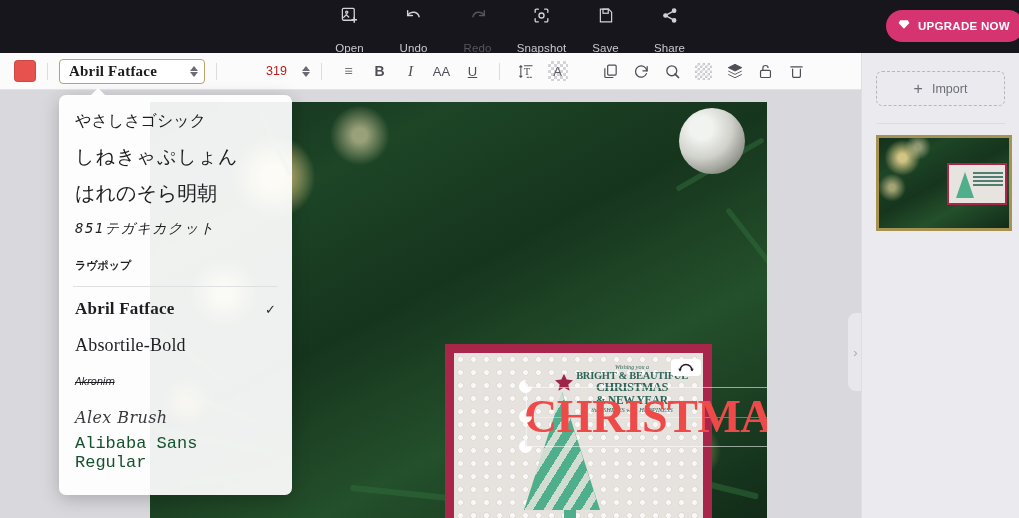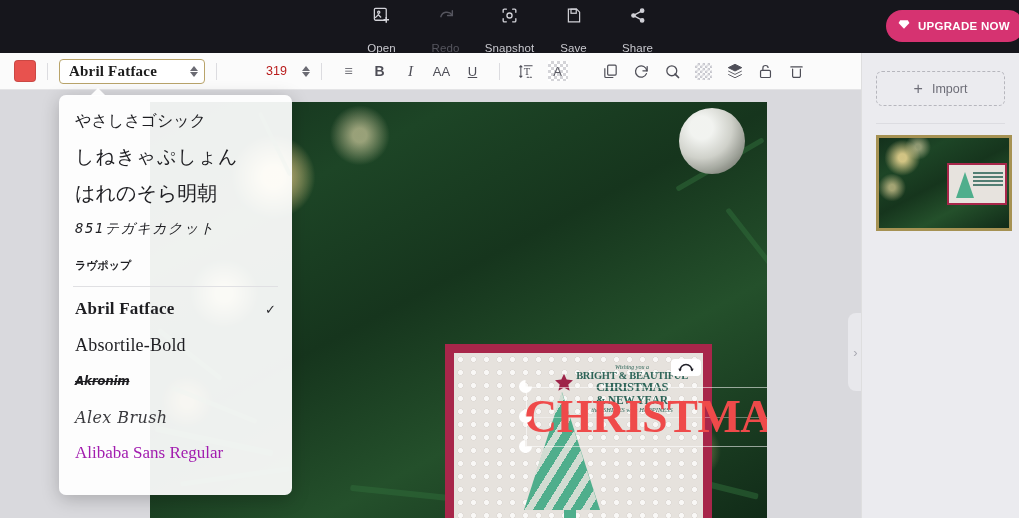--- a/index.html
+++ b/index.html
@@ -244,23 +244,23 @@
   }
   .dd-item .chk { font-size: 13px; color: #2a2a2e; }
   .dd-sep { height: 1px; background: #e0e0e3; margin: 3px 14px 4px 14px; }
   .f-yasashisa { font-family: "DejaVu Sans", sans-serif; font-size: 16px; font-weight: 300; }
   .f-sinecap { font-family: "DejaVu Sans", sans-serif; font-size: 19px; font-weight: 300; letter-spacing: 1px; }
   .f-hareno { font-family: "DejaVu Serif", serif; font-size: 20px; }
   .f-tegaki { font-family: "DejaVu Sans Mono", monospace; font-size: 14px; font-style: italic; letter-spacing: 1.5px; }
   .f-ravu { font-family: "DejaVu Sans", sans-serif; font-size: 11px; font-weight: bold; text-align: center; }
   .f-abril { font-family: "Liberation Serif", serif; font-size: 17px; font-weight: bold; letter-spacing: .2px; }
   .f-absortile { font-family: "Liberation Serif", serif; font-size: 18px; letter-spacing: .2px; }
-  .f-akronim { font-family: "DejaVu Sans", sans-serif; font-size: 12px; font-weight: bold; font-style: italic; text-decoration: line-through; letter-spacing: -.3px; }
+  .f-akronim { font-family: "DejaVu Sans", sans-serif; font-size: 10px; font-weight: normal; font-style: italic; text-decoration: line-through; letter-spacing: -.3px; }
   .f-alex { font-family: "DejaVu Serif", serif; font-size: 16px; font-style: italic; color: #3a3a3e; letter-spacing: .4px; }
-  .f-alibaba-r { font-family: Liberation Serif, serif; font-size: 17px; color: #a21caf; }
+  .f-alibaba-r { font-family: Liberation Mono, monospace; font-size: 17px; color: #14532d; }
   .f-alibaba-l { font-family: "DejaVu Sans", sans-serif; font-size: 17px; color: #6a6a70; font-weight: 300; }
 </style>
 </head>
 <body>
 
 <div id="app">
 
   <div class="topbar">
     <div class="top-tools">
 
@@ -269,20 +269,29 @@
           <svg width="19" height="19" viewBox="0 0 24 24" fill="none" stroke="#d2d2d8" stroke-width="1.6">
             <rect x="3" y="3" width="15" height="15" rx="1.5"></rect>
             <circle cx="8.5" cy="8" r="1.4"></circle>
             <path d="M4 15l4-4 3.5 3.5"></path>
             <path d="M18 14v7M14.5 17.5h7" stroke-width="1.9"></path>
           </svg>
         </span>
         <span class="lbl">Open</span>
       </div>
 
+      <div class="ttool">
+        <span class="ico">
+          <svg width="20" height="19" viewBox="0 0 24 24" fill="none" stroke="#d2d2d8" stroke-width="1.8" stroke-linecap="round">
+            <path d="M4 6v6h6"></path>
+            <path d="M4.5 11a8 8 0 0 1 14 2.5"></path>
+          </svg>
+        </span>
+        <span class="lbl">Undo</span>
+      </div>
 
       <div class="ttool disabled">
         <span class="ico">
           <svg width="20" height="19" viewBox="0 0 24 24" fill="none" stroke="#55555e" stroke-width="1.8" stroke-linecap="round">
             <path d="M20 6v6h-6"></path>
             <path d="M19.5 11a8 8 0 0 0-14 2.5"></path>
           </svg>
         </span>
         <span class="lbl">Redo</span>
       </div>

